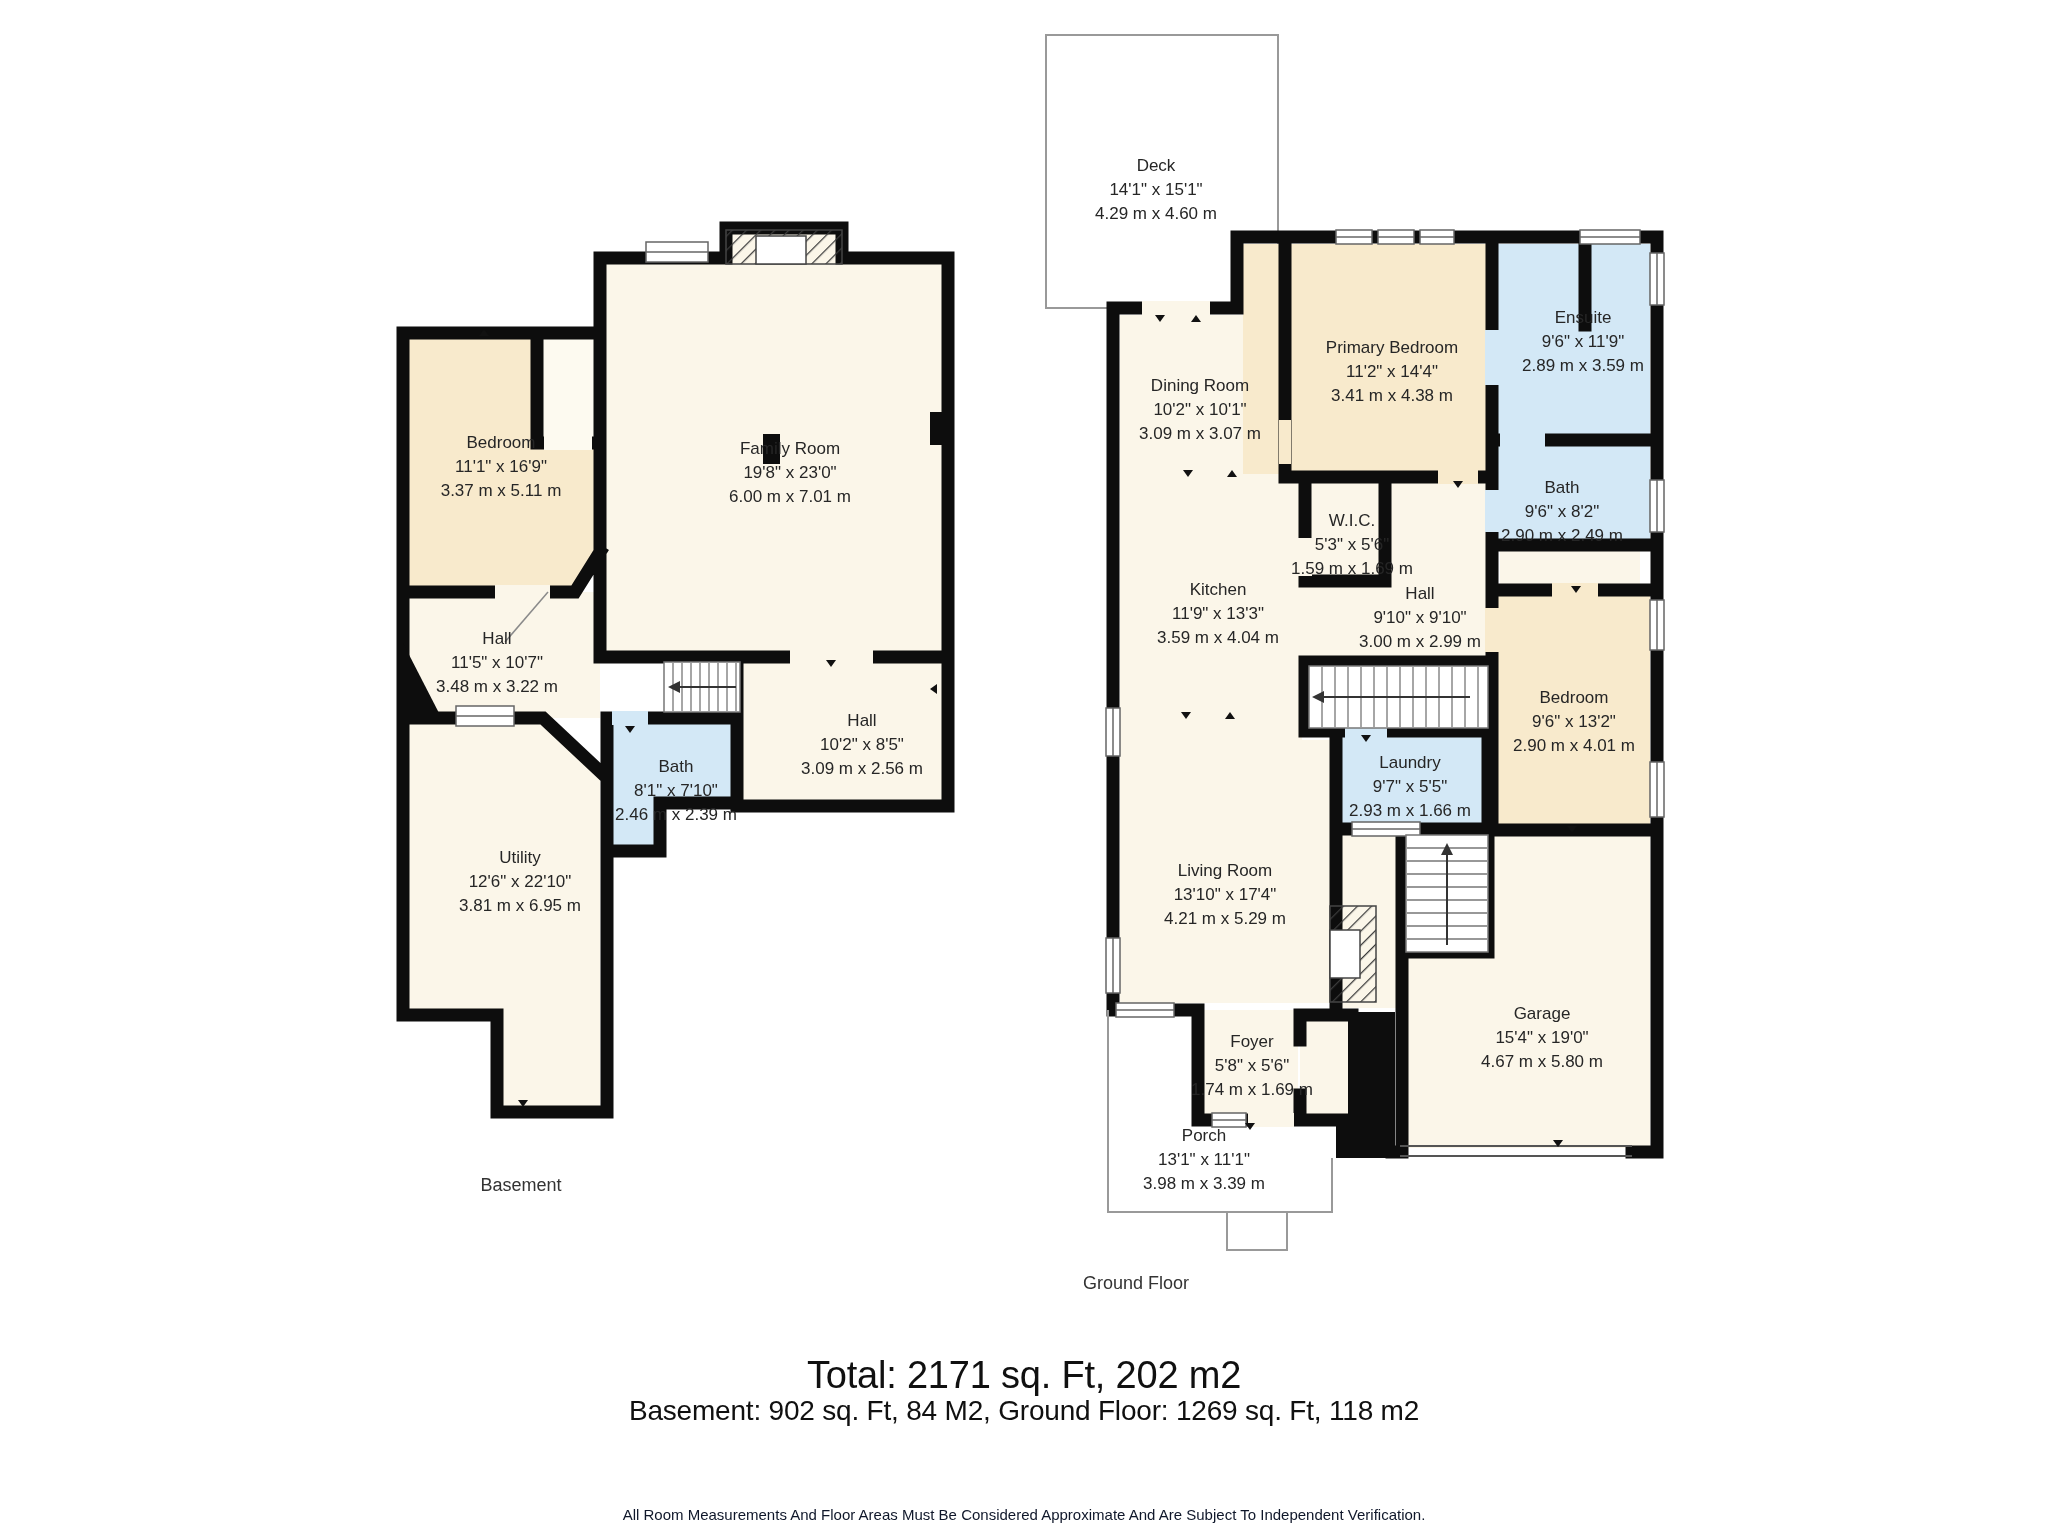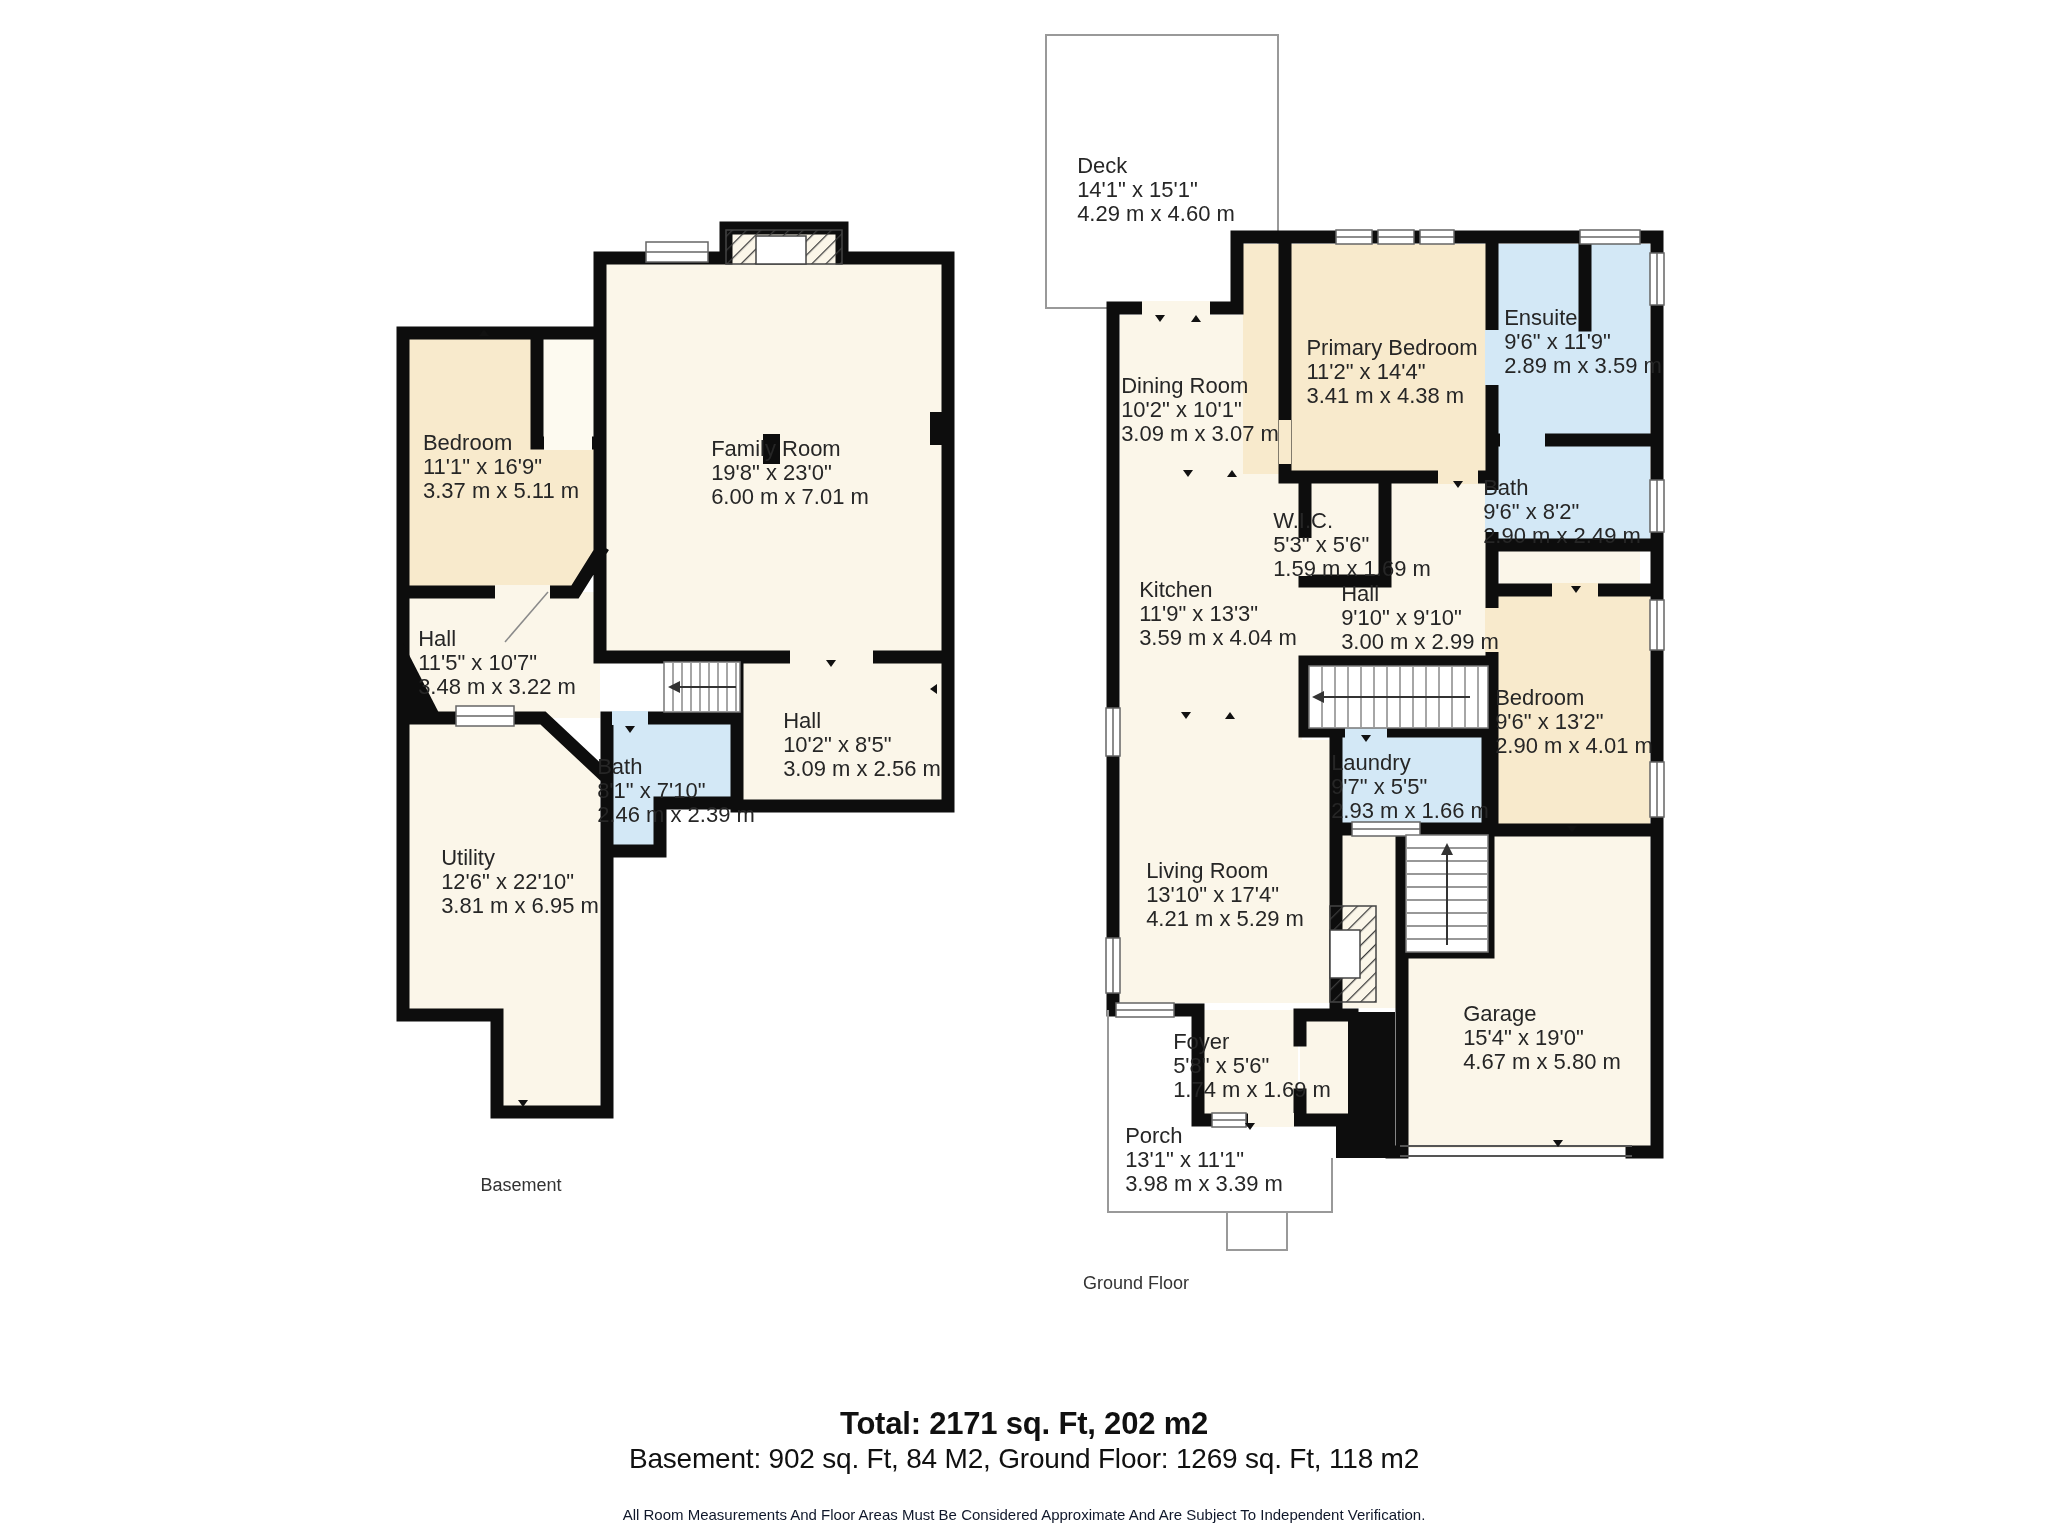--- a/index.html
+++ b/index.html
@@ -1,23 +1,23 @@
 <!DOCTYPE html>
 <html><head>
 <meta charset="utf-8">
 <style>
   html,body{margin:0;padding:0;background:#ffffff;}
   body{width:2048px;height:1536px;position:relative;font-family:"Liberation Sans",sans-serif;}
   #plan{position:absolute;left:0;top:0;}
-  .room-label{position:absolute;transform:translate(-50%,-50%);text-align:left;
-    font-size:22px;line-height:24px;color:#262626;white-space:nowrap;}
+  .room-label{position:absolute;transform:translate(-50%,-50%);text-align:center;
+    font-size:17px;line-height:24px;color:#262626;white-space:nowrap;}
   .floor-caption{position:absolute;transform:translate(-50%,-50%);font-size:18px;color:#333;}
   .summary{position:absolute;top:1358px;left:0;width:2048px;text-align:center;color:#101010;
     font-size:28px;line-height:35px;letter-spacing:-0.2px;}
-  .summary .total{font-weight:bold;font-size:31px;margin-top:48px;}
+  .summary .total{font-weight:normal;font-size:38px;}
   .disclaimer{position:absolute;top:1506px;left:0;width:2048px;text-align:center;
     font-size:15px;color:#0f172a;}
 </style>
 </head>
 <body>
 
 <svg id="plan" width="2048" height="1536" viewBox="0 0 2048 1536">
   <defs>
     <pattern id="hatch" width="10" height="10" patternUnits="userSpaceOnUse" patternTransform="rotate(45)">
       <line x1="0" y1="0" x2="0" y2="10" stroke="#3a3a3a" stroke-width="2.5"></line>

